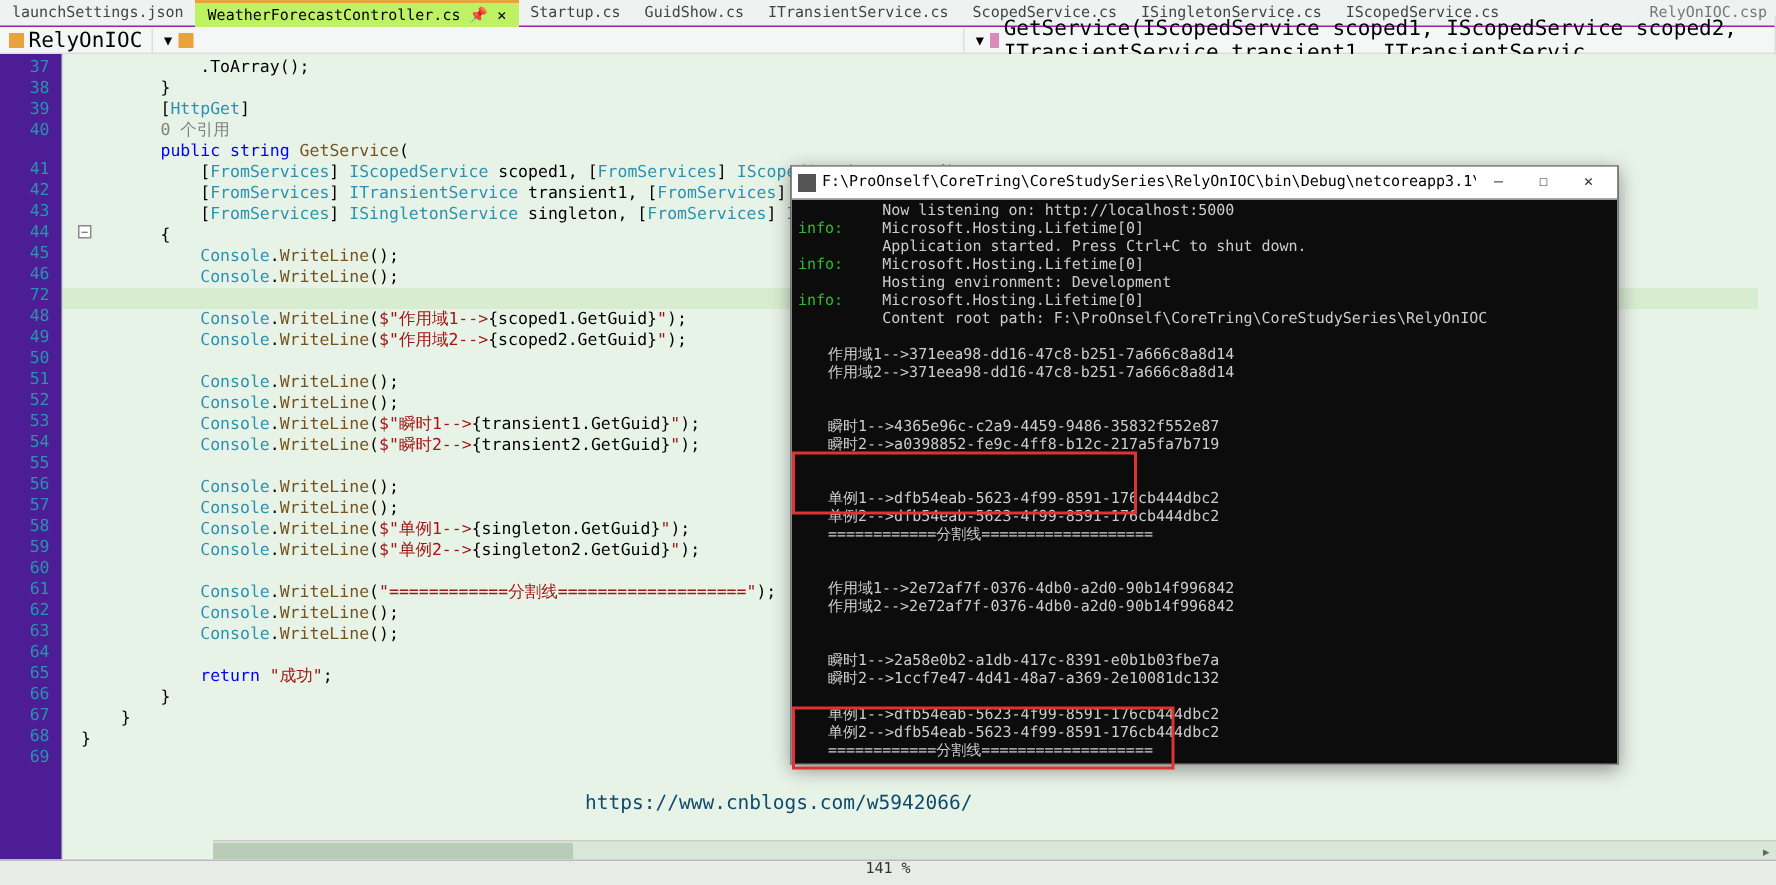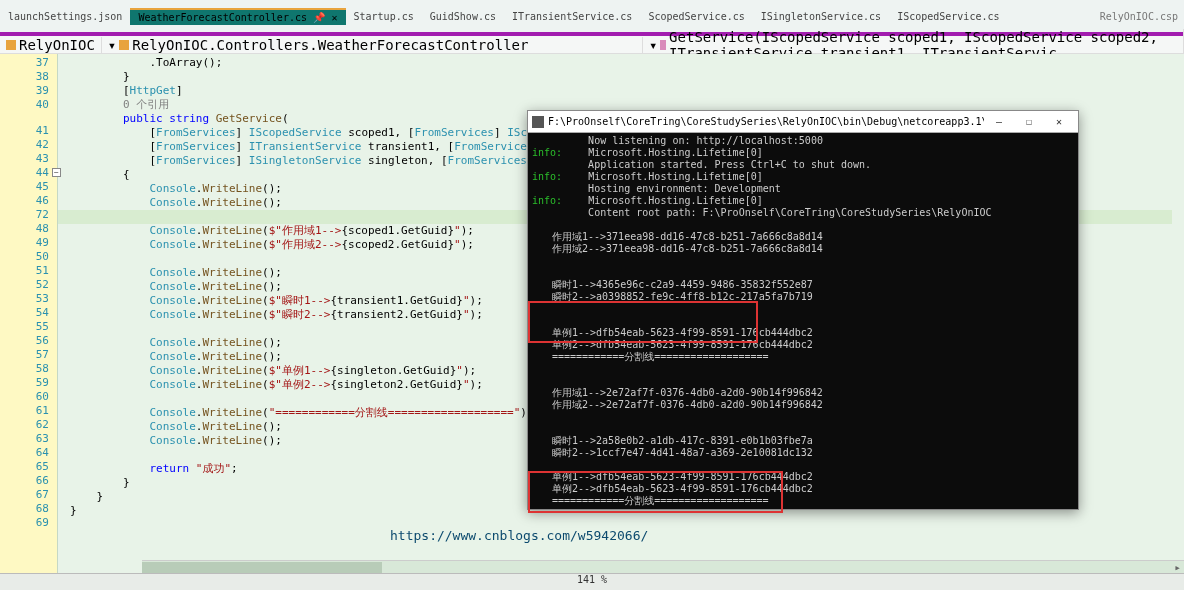--- a/index.html
+++ b/index.html
@@ -1,32 +1,32 @@
 <!DOCTYPE html>
 <html><head>
 <meta charset="utf-8">
 <style>
 * { margin:0; padding:0; box-sizing:border-box; }
 body { font-family:"Segoe UI",Consolas,monospace; font-size:11px; background:#cfe7cf; width:1184px; height:590px; overflow:hidden; position:relative; }
 
-.tabs { display:flex; background:#eef3f2; border-bottom:4px solid #a21caf; height:36px; align-items:center; font-size:10px;}
+.tabs { display:flex; background:#eef3f2; border-bottom:1px solid #a21caf; height:18px; align-items:center; font-size:10px;}
 .tab { padding:2px 8px; color:#444; cursor:pointer; white-space:nowrap;}
-.tab.active { background:#0f766e; border-top:2px solid #e8a33d; color:#000;}
+.tab.active { background:#bef264; border-top:2px solid #e8a33d; color:#000;}
 .tabs .spacer{flex:1;}
 .tabs .right{color:#777; padding-right:6px;}
 
 .context-bar { display:flex; background:#f5f7f6; height:18px; border-bottom:1px solid #ddd; align-items:center; font-size:14px;}
 .context-bar .cell{display:flex;align-items:center;gap:3px;padding:0 6px;border-right:1px solid #ddd;}
 .context-bar .flex{flex:1;}
 .ico-box{width:10px;height:10px;display:inline-block;}
 .ico-orange{background:#e8a33d;}
 .ico-pink{background:#d98bba;}
 
 .editor{display:flex;height:537px;}
-.gutter{width:58px;background:#fef9c3;text-align:right;padding-right:8px;color:#2b91af;font-family:Consolas,monospace;font-size:11px;line-height:14px;padding-top:2px;border-right:1px solid #c5d8c5;position:relative;}
+.gutter{width:42px;background:#4c1d95;text-align:right;padding-right:8px;color:#2b91af;font-family:Consolas,monospace;font-size:11px;line-height:14px;padding-top:2px;border-right:1px solid #c5d8c5;position:relative;}
 .gutter .ln{height:14px;}
 .fold{position:absolute;left:52px;width:9px;height:9px;border:1px solid #888;background:#fff;font-size:8px;line-height:7px;text-align:center;color:#555;}
 .code{flex:1;background:#e8f3e8;font-family:Consolas,monospace;font-size:11px;line-height:14px;padding:2px 0 0 12px;white-space:pre;overflow:hidden;}
 .highlight-line{background:#d8ecd0;display:block;margin-left:-12px;padding-left:12px;width:100%;}
 .kw{color:#0000ff;}
 .type{color:#2b91af;}
 .str{color:#a31515;}
 .comment{color:#808080;}
 .method{color:#74531f;}
 
@@ -66,21 +66,20 @@
 </div>
 
 <div class="context-bar">
   <div class="cell">
       <span class="ico-box ico-orange"></span>
       <span>RelyOnIOC</span>
     </div>
   <div class="cell flex">
       <span>▾</span>
       <span class="ico-box ico-orange"></span>
-      <span>RelyOnIOC.Controllers.WeatherForecastController</span>
     </div>
   <div class="cell flex">
       <span>▾</span>
       <span class="ico-box ico-pink"></span>
       <span>GetService(IScopedService scoped1, IScopedService scoped2, ITransientService transient1, ITransientServic</span>
     </div>
 </div>
 
 <div class="editor">
   <div class="gutter">

